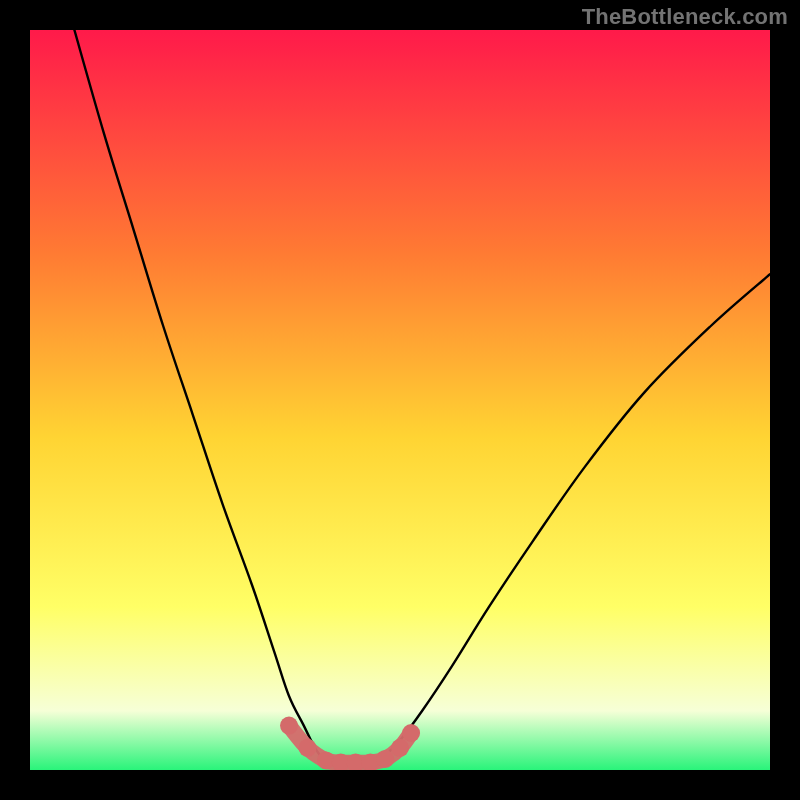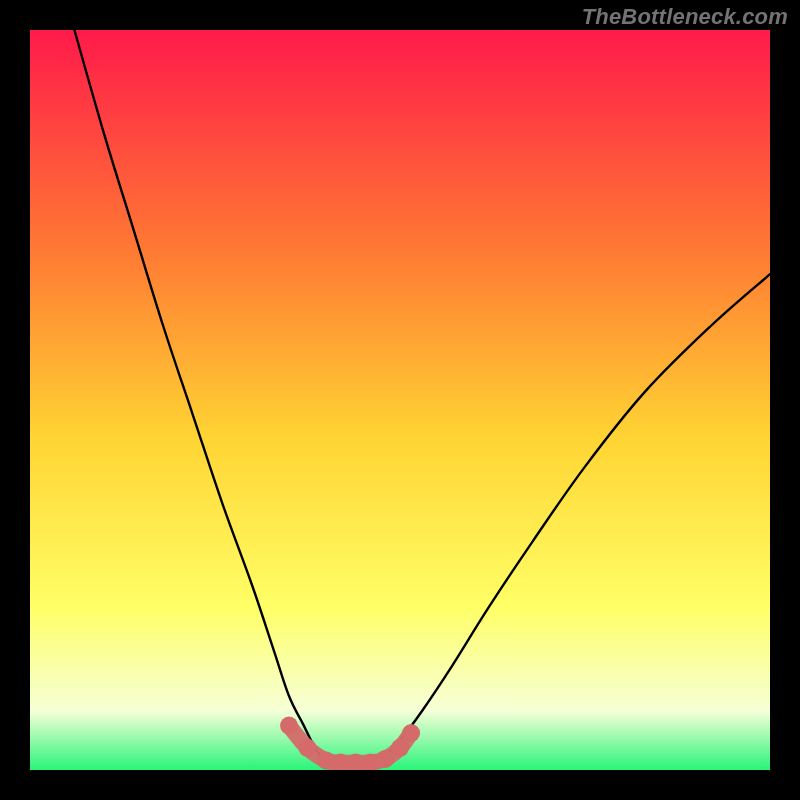--- a/index.html
+++ b/index.html
@@ -20,21 +20,20 @@
   .watermark {
     position: absolute;
     top: 4px;
     right: 12px;
     color: #737373;
     font-size: 22px;
     font-weight: 600;
     letter-spacing: 0.2px;
     z-index: 20;
     user-select: none;
-    font-style: italic;
   }
   .plot {
     position: absolute;
     left: 30px;
     top: 30px;
     width: 740px;
     height: 740px;
   }
   svg { display: block; }
 </style>

